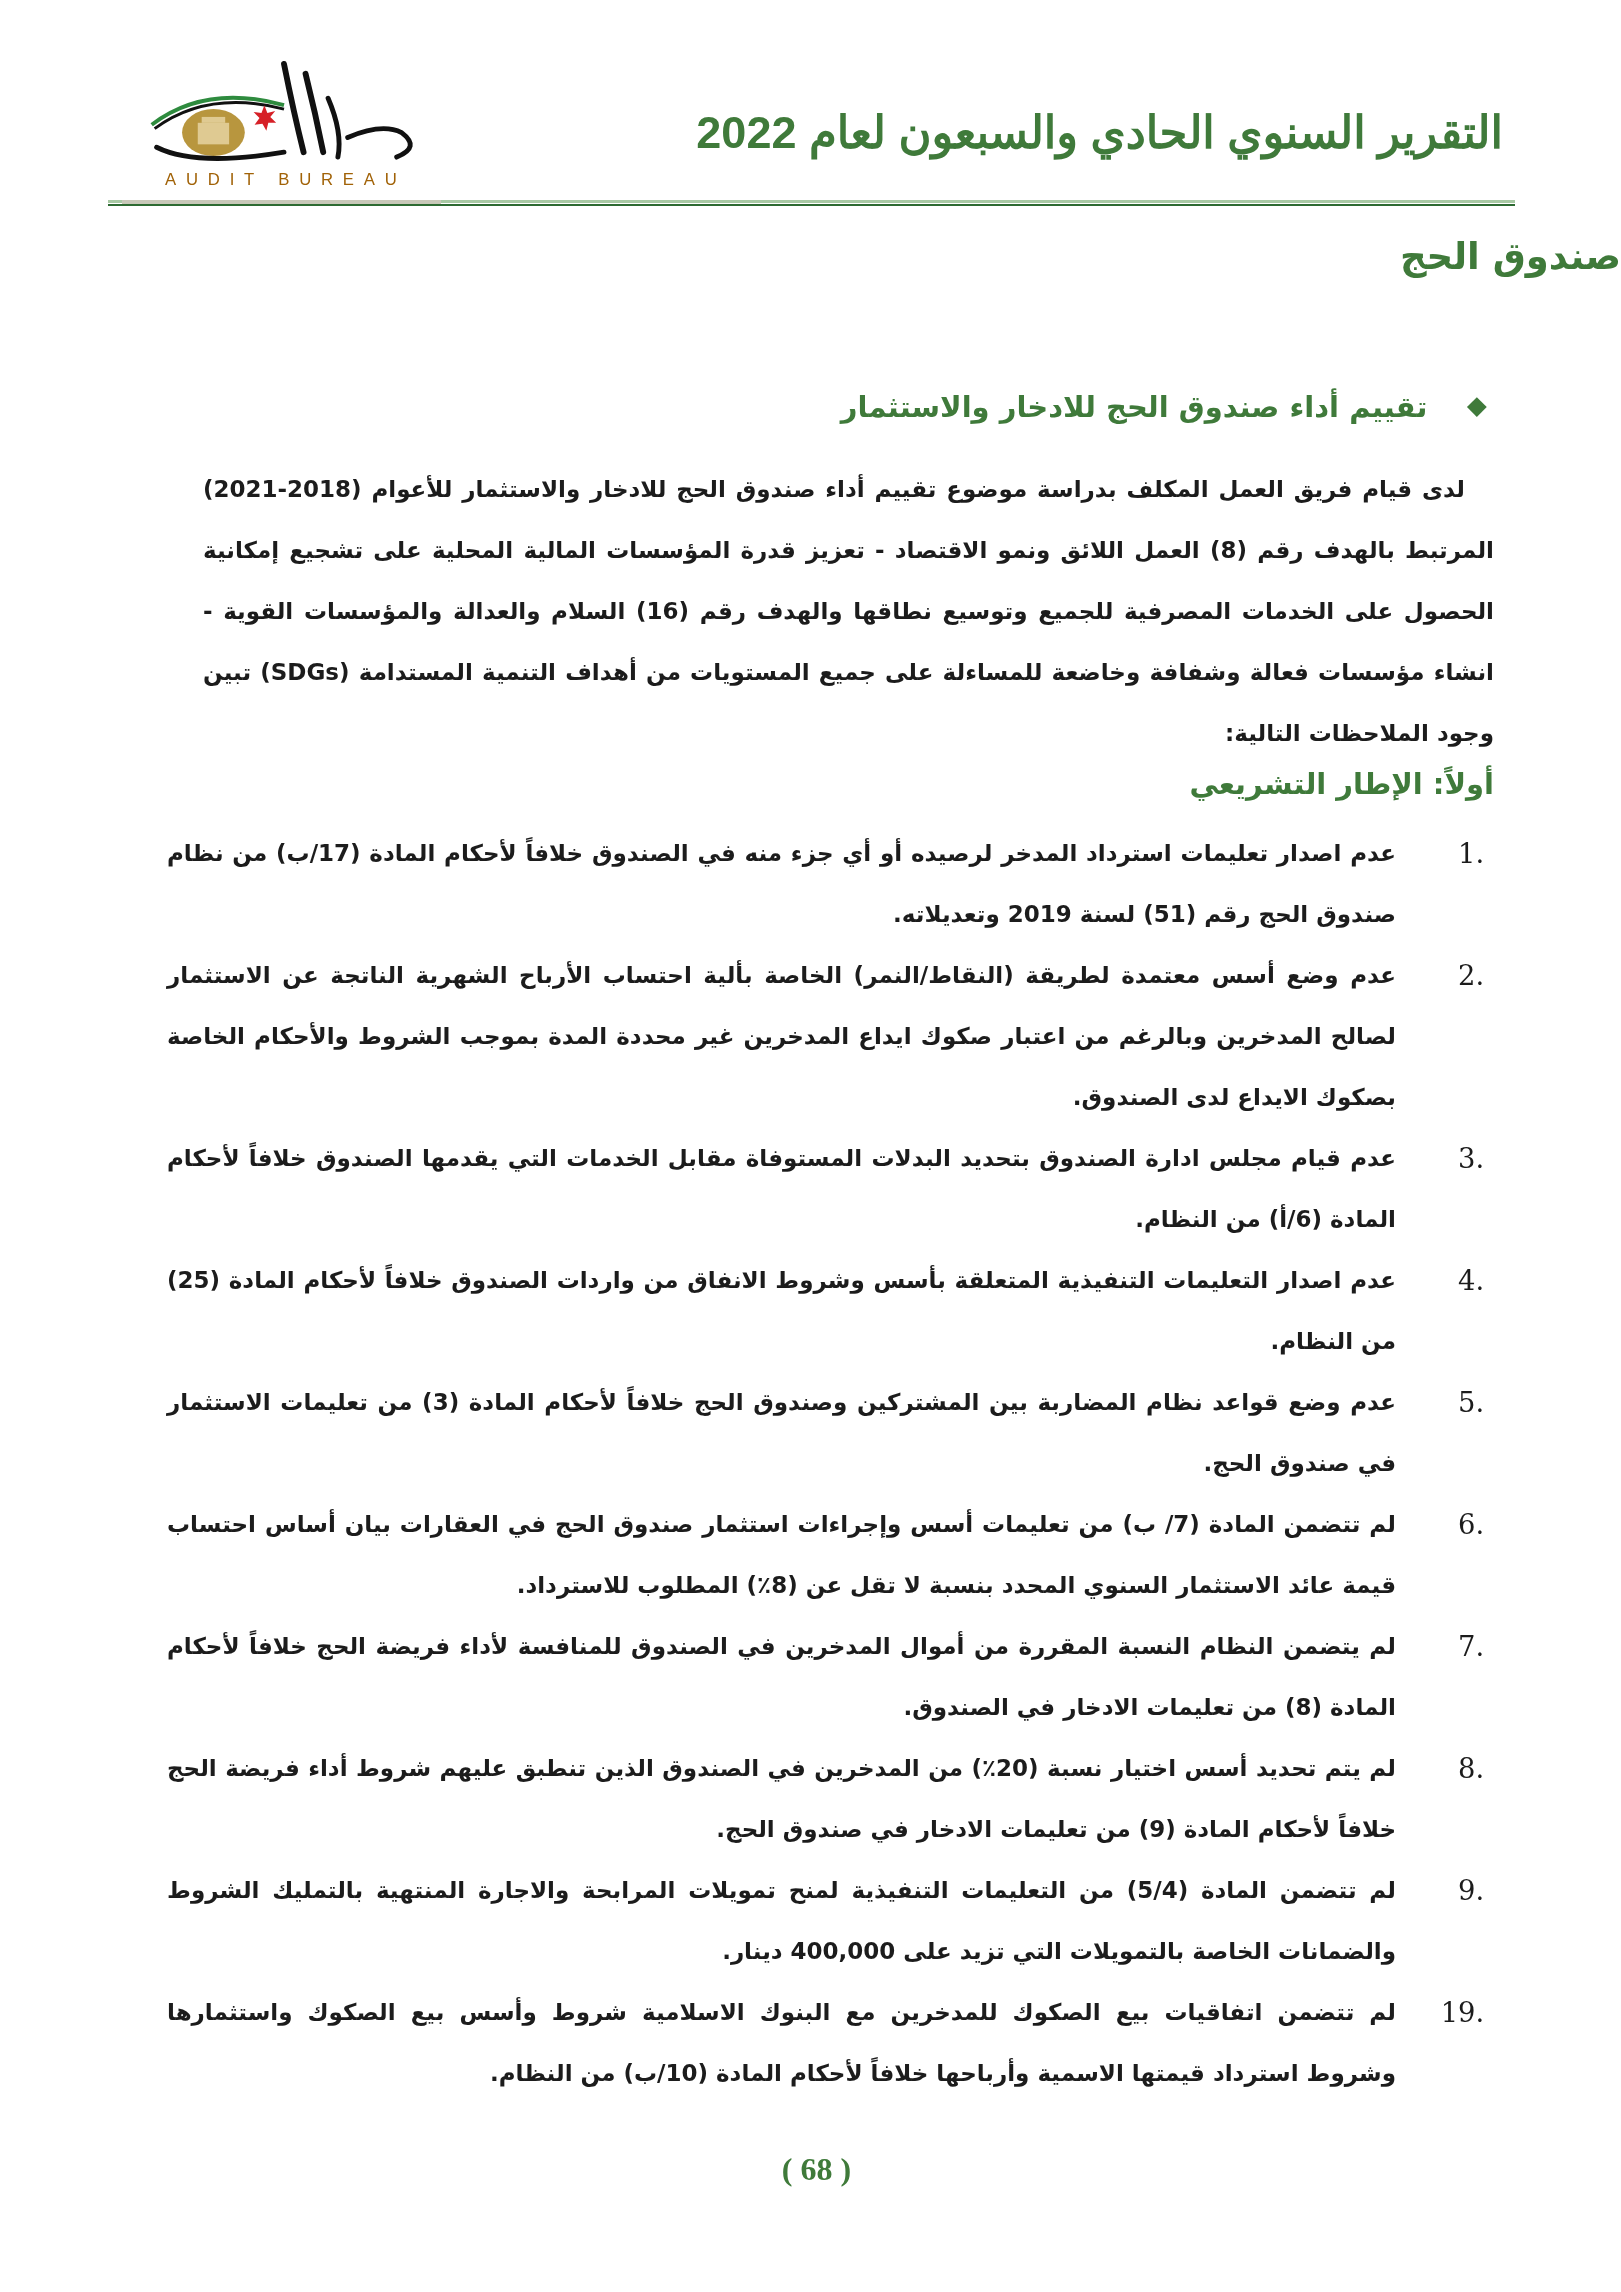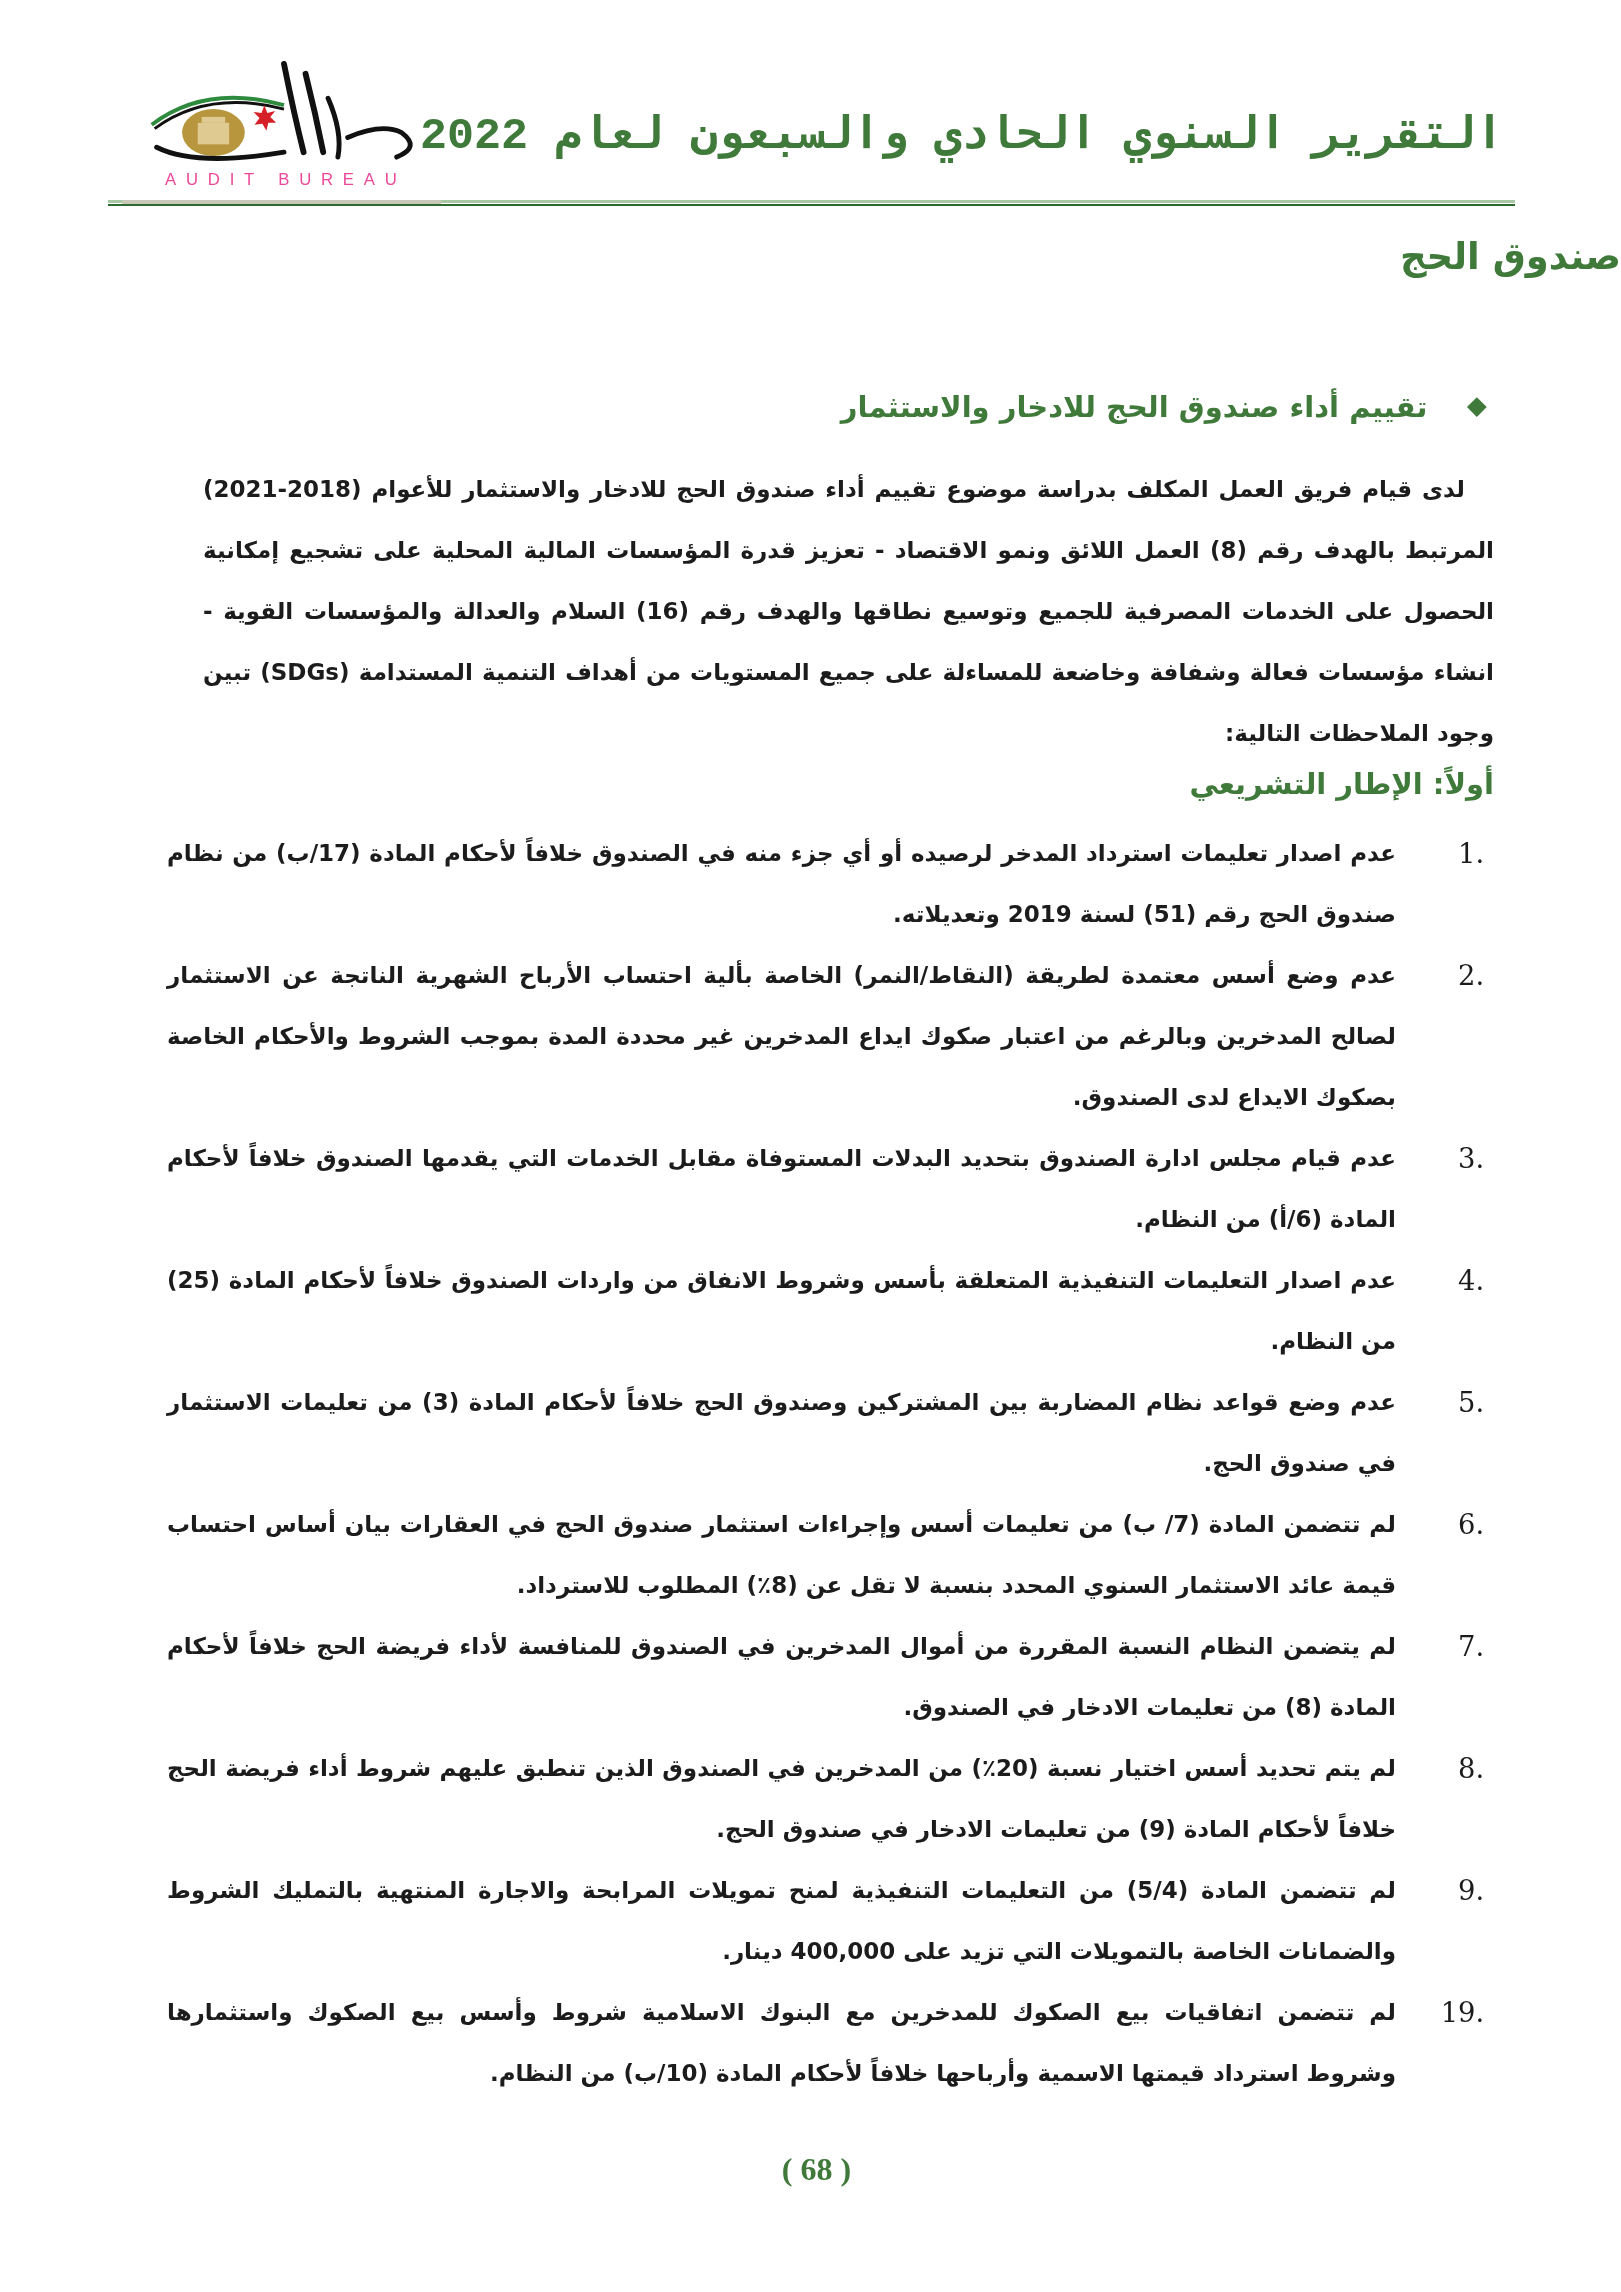--- a/index.html
+++ b/index.html
@@ -9,25 +9,25 @@
     }
     .header { position: absolute; left: 0; top: 0; width: 1621px; height: 211px; }
     .logo {
       position: absolute; left: 137px; top: 54px; width: 294px; height: 137px;
       direction: ltr;
     }
     .logo svg { position: absolute; left: 0; top: 0; }
     .logo-caption {
       position: absolute; left: 11.8px; top: 116px; width: 274px;
       font-family: "Liberation Sans", sans-serif; font-size: 16.7px;
-      letter-spacing: 9.8px; color: #ec4899; text-align: center;
+      letter-spacing: 9.8px; color: #a16207; text-align: center;
     }
     .report-title {
       position: absolute; right: 118px; top: 106px;
-      font-family: Liberation Mono, monospace; font-weight: bold;
+      font-family: Liberation Sans, sans-serif; font-weight: bold;
       font-size: 45px; color: #3f7a3a; white-space: nowrap;
     }
     .header-rule {
       position: absolute; left: 108px; top: 200px; width: 1407px; height: 6.9px;
     }
     .header-rule .light {
       position: absolute; left: 0; top: 0; width: 100%; height: 2.9px; background: #a8c9a4;
     }
     .header-rule .light-left {
       position: absolute; left: 13.7px; top: 0; width: 319px; height: 3.9px; background: #c8c8b8;

